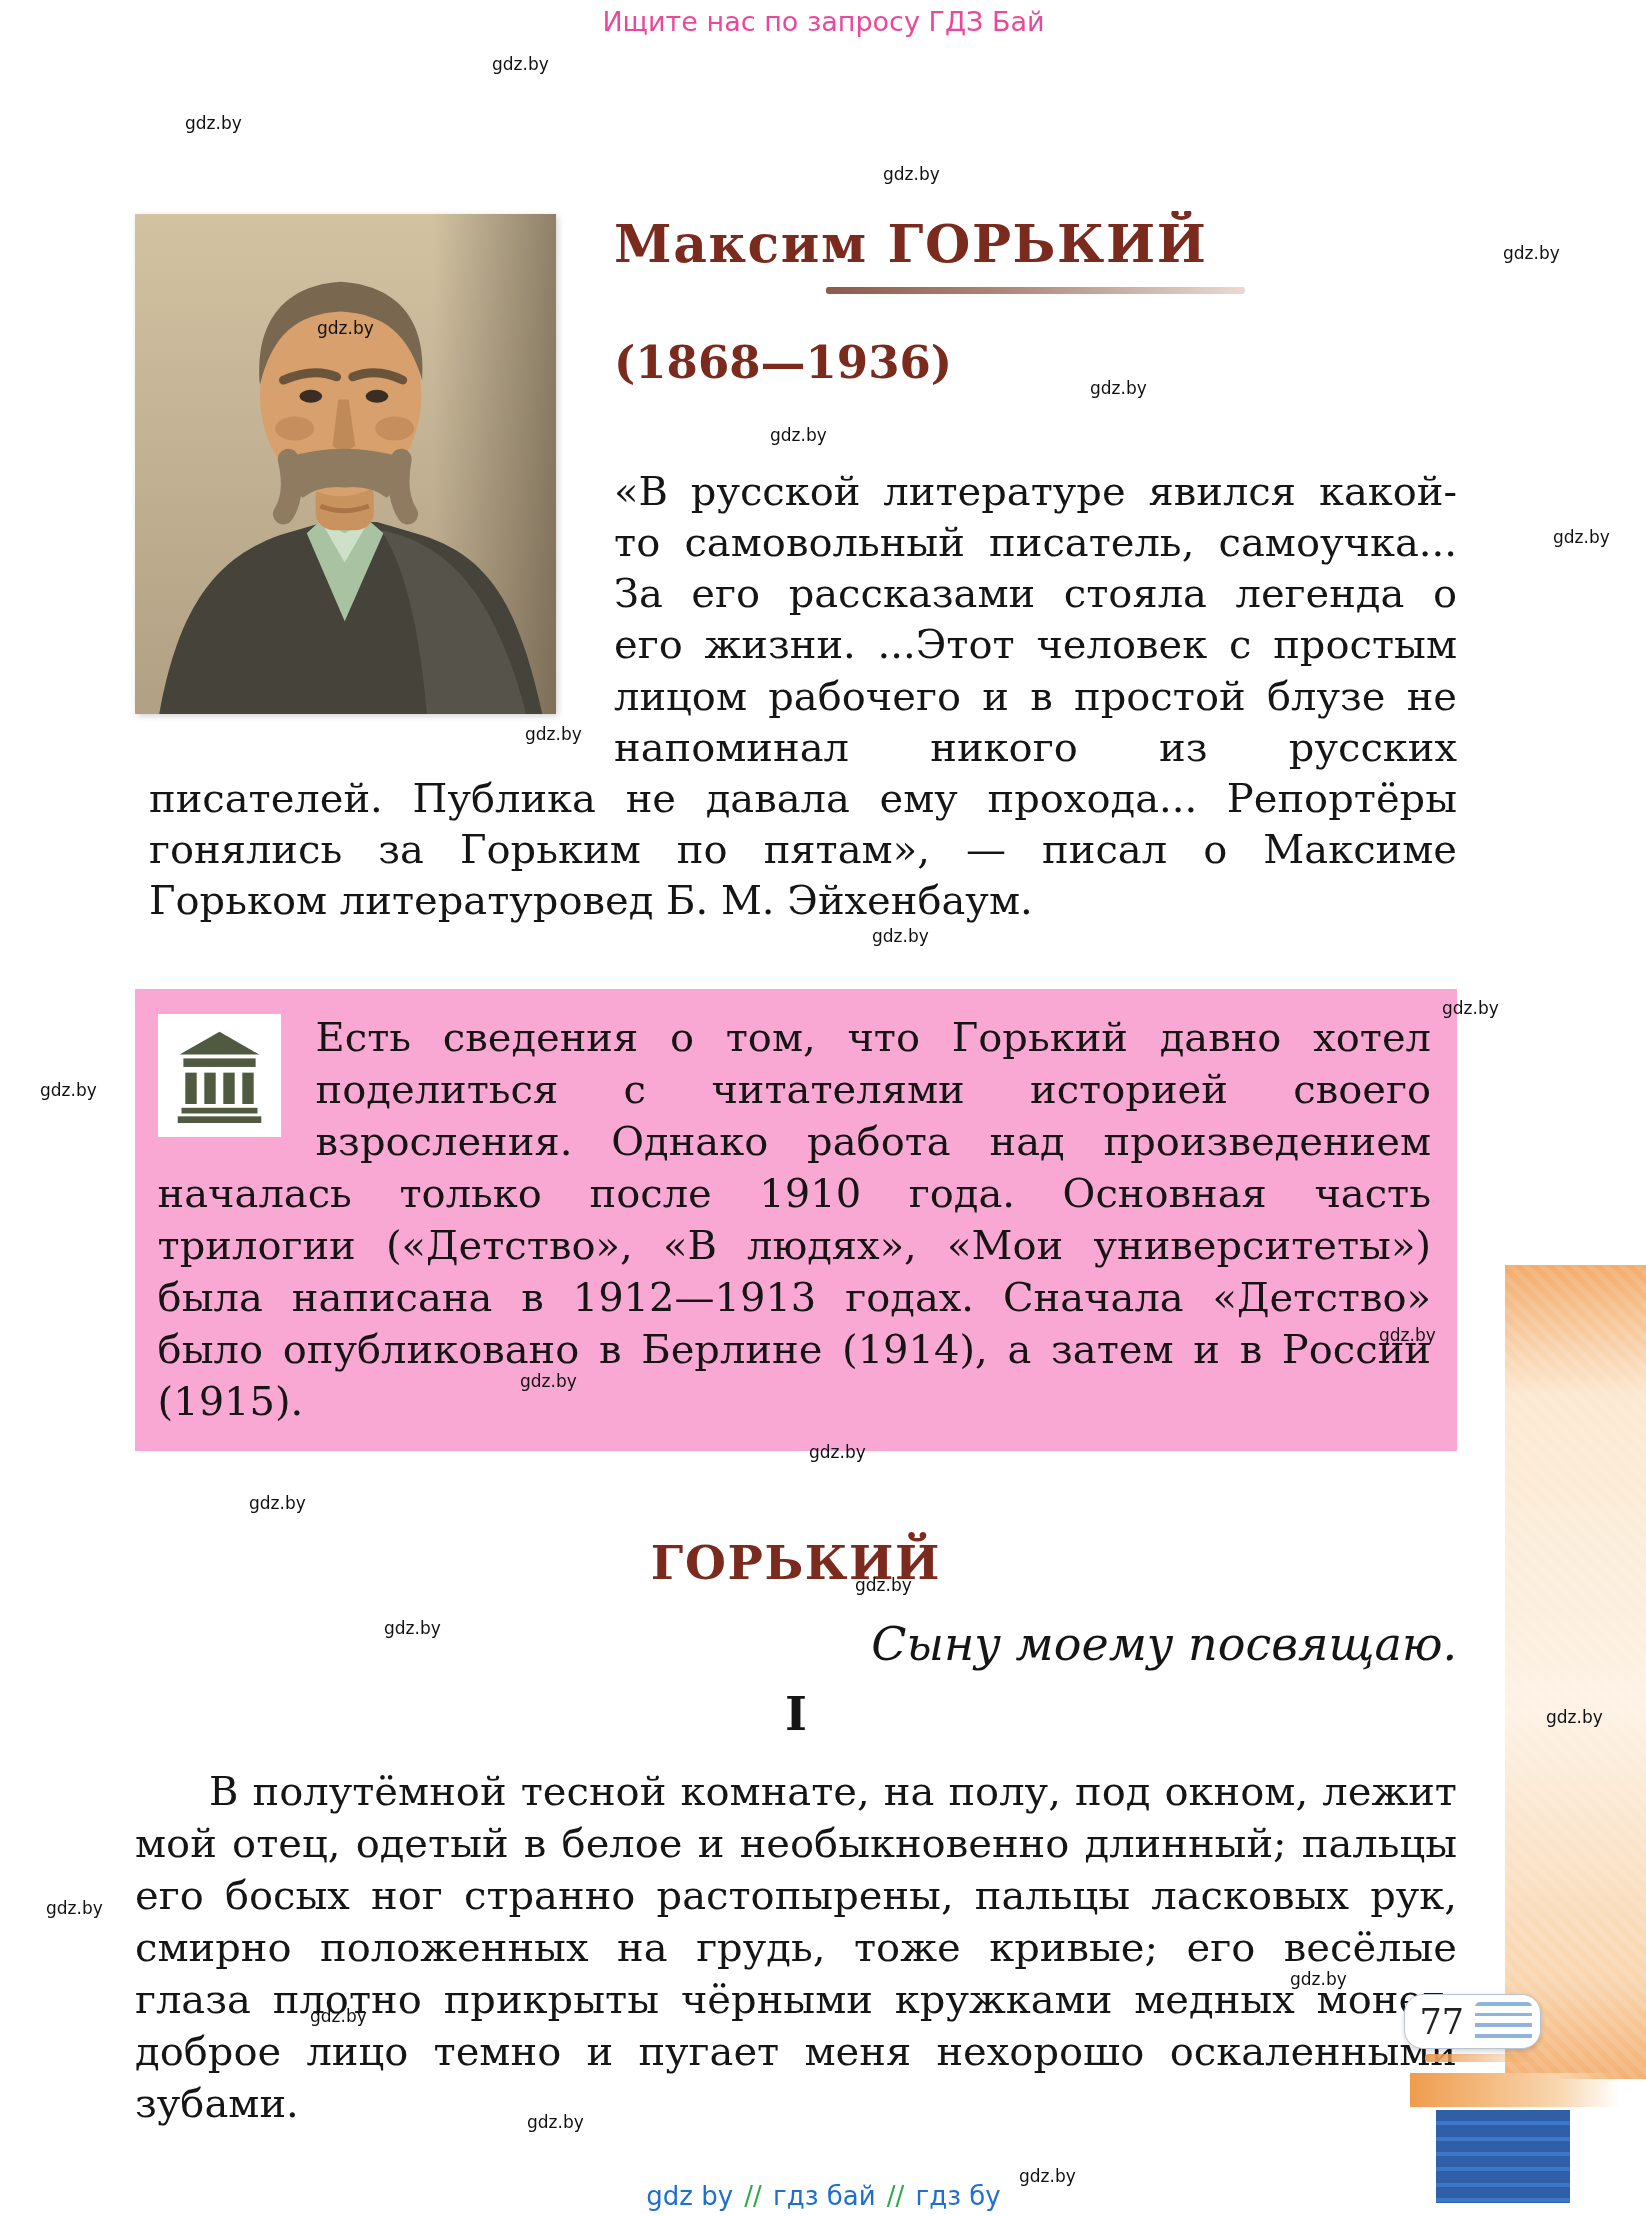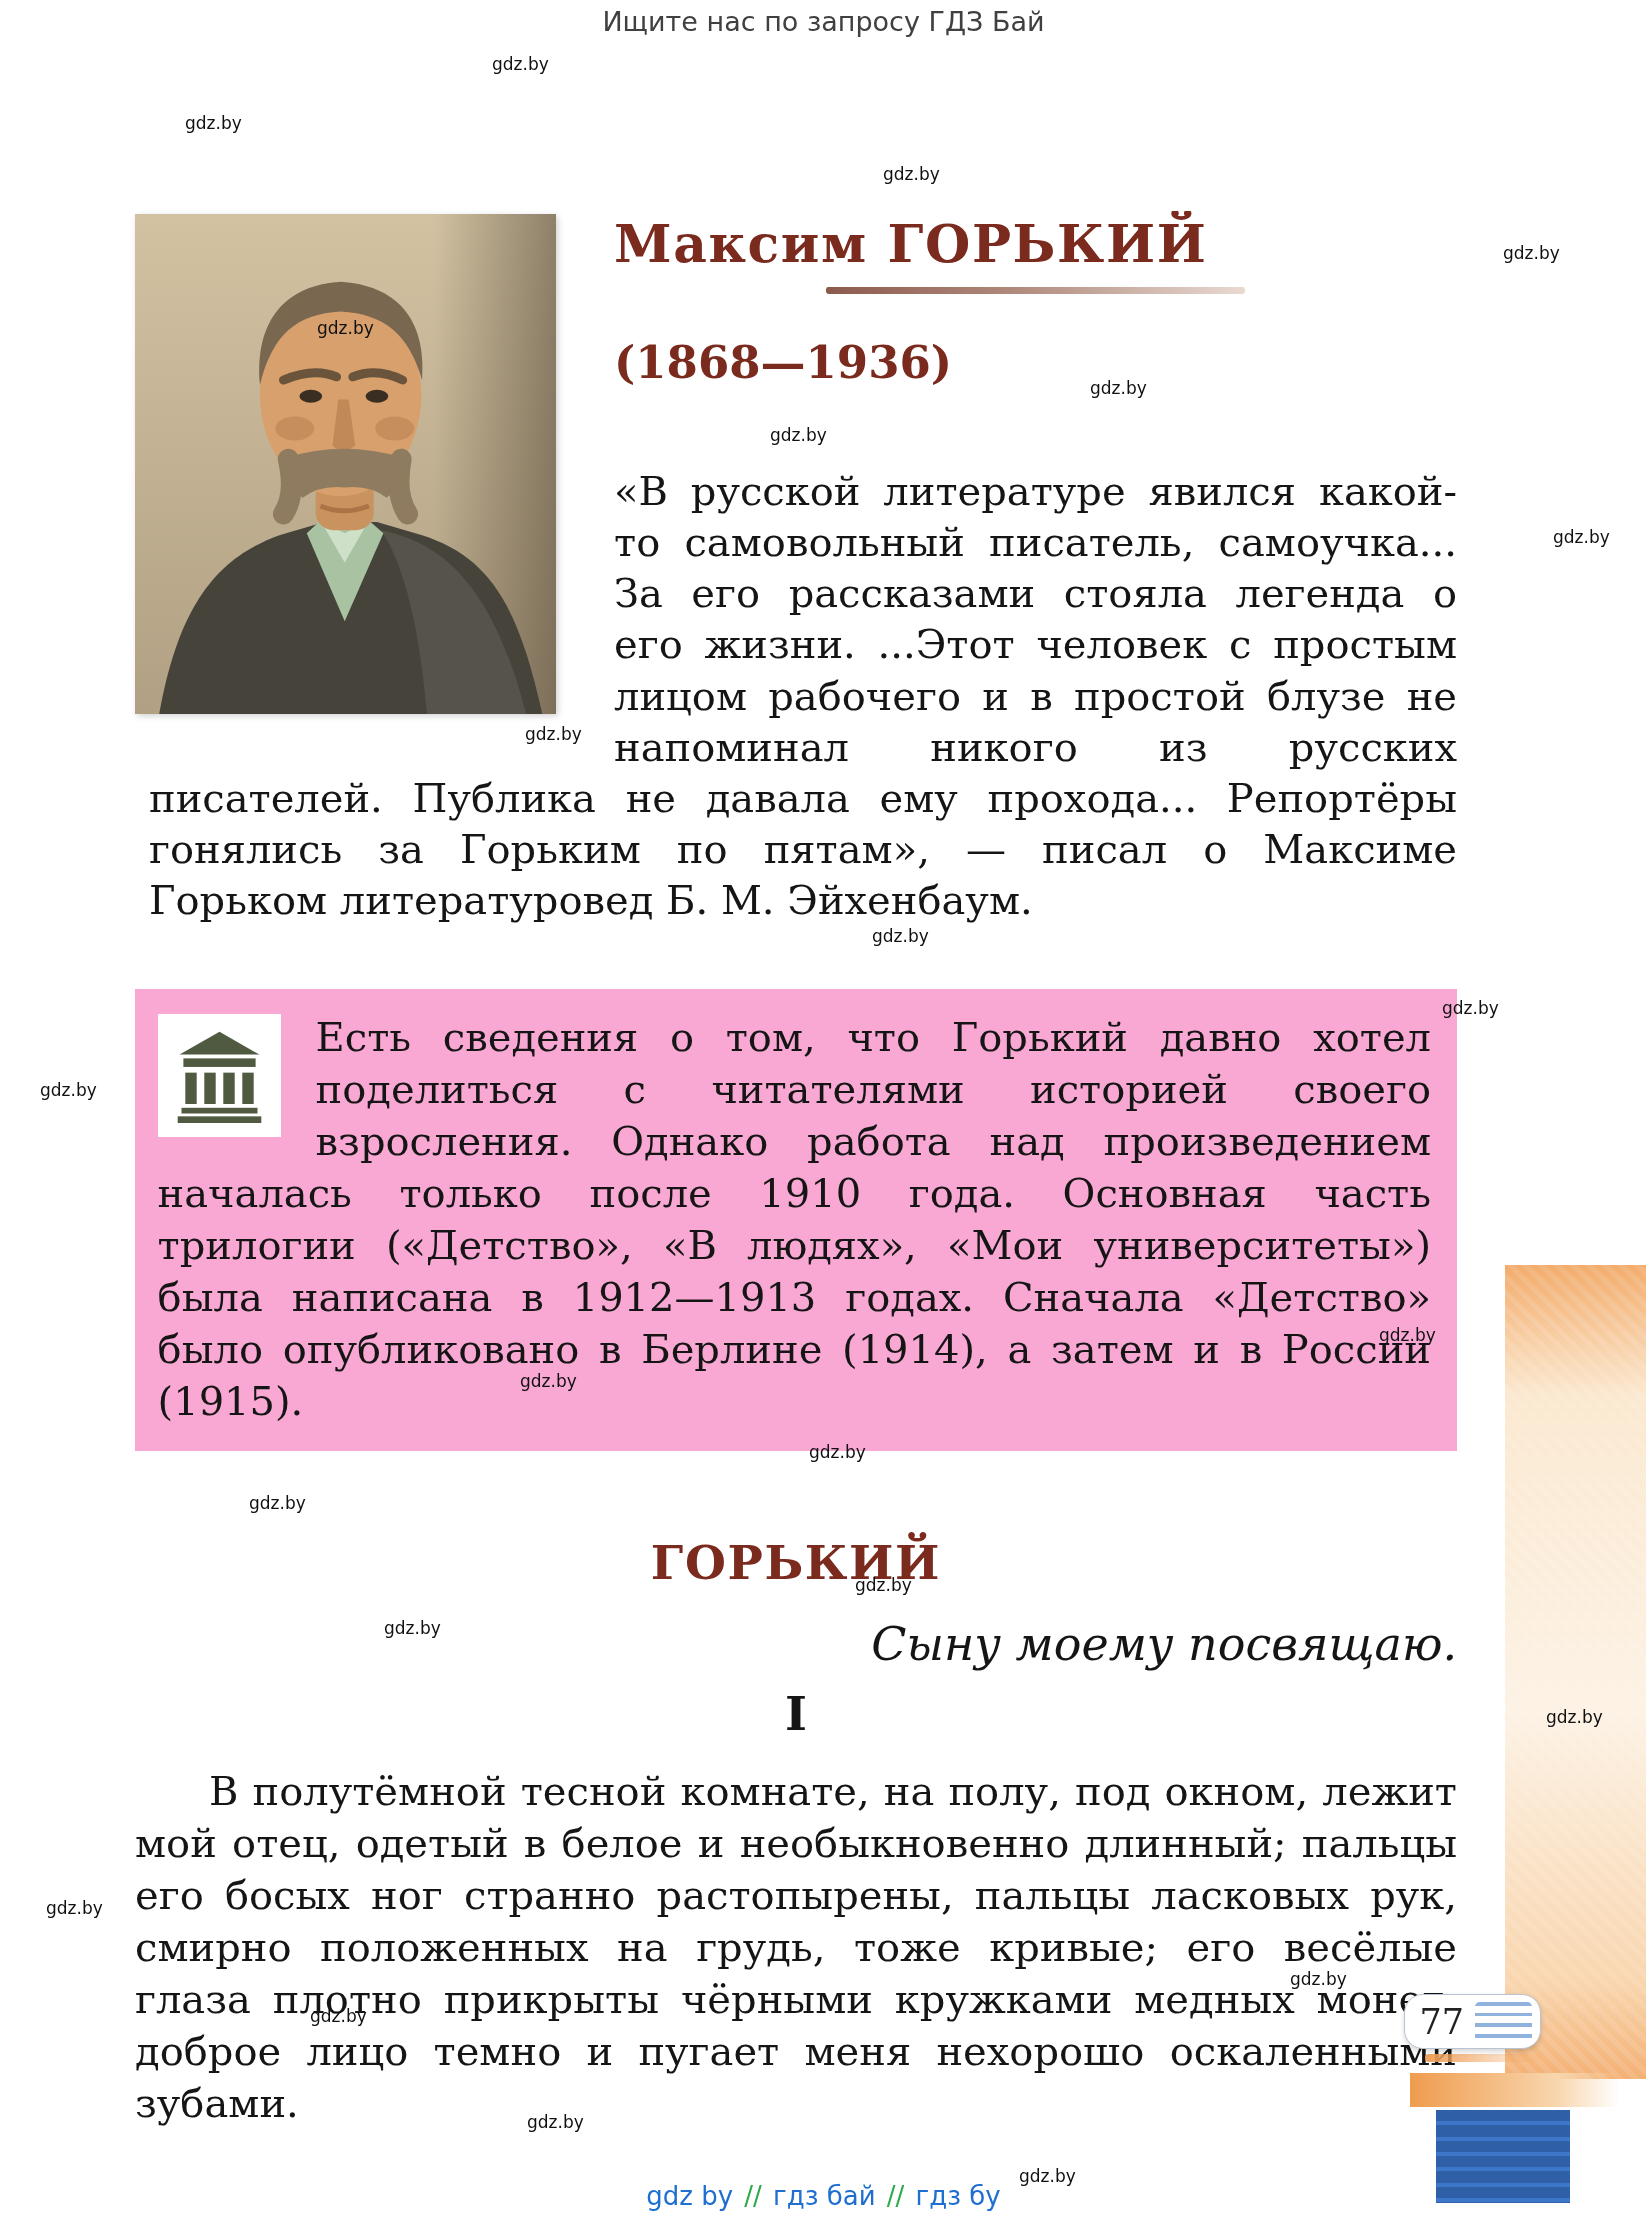--- a/index.html
+++ b/index.html
@@ -16,21 +16,21 @@
   .wm-layer{position:absolute;inset:0;z-index:50;pointer-events:none;}
   .wm{
     position:absolute;
     font-family:"DejaVu Sans", sans-serif;
     font-size:17px;color:#111;white-space:nowrap;
   }
   .top-banner{
     position:absolute;top:6.4px;left:0;width:100%;
     text-align:center;z-index:51;
     font-family:"DejaVu Sans", sans-serif;
-    font-size:27px;color:#404040;
+    font-size:27px;color:#ec4899;
   }
 
   
   .main-col{
     position:absolute;left:135px;top:211px;width:1322px;z-index:10;
   }
 
   .portrait{
     float:left;width:421px;height:500px;
     margin:3.2px 58px 24px 0;

